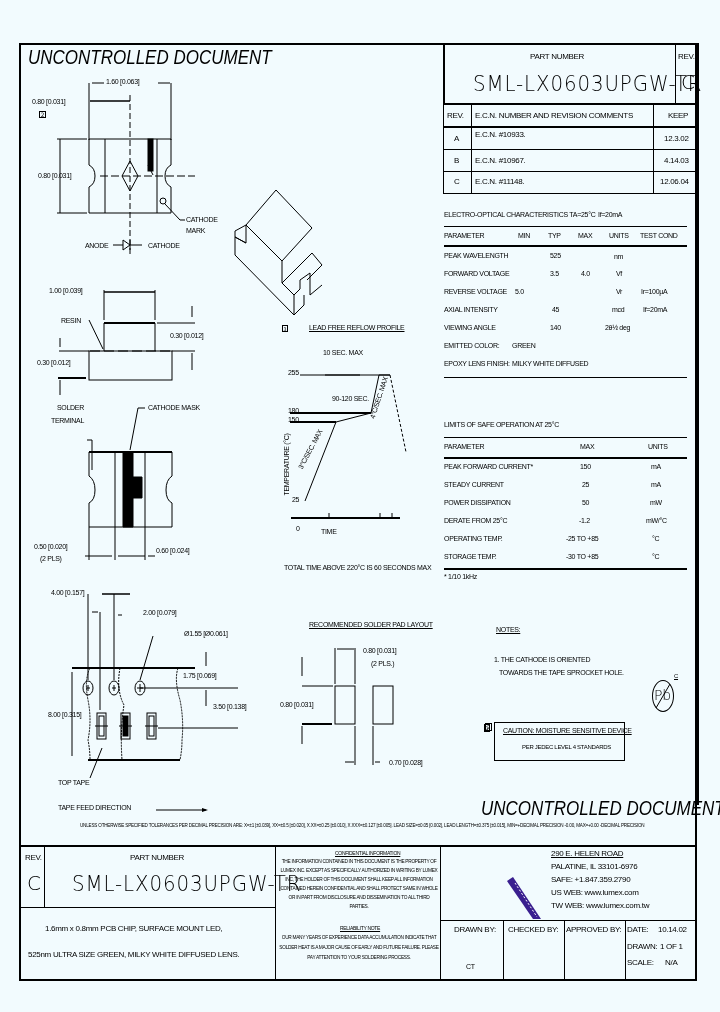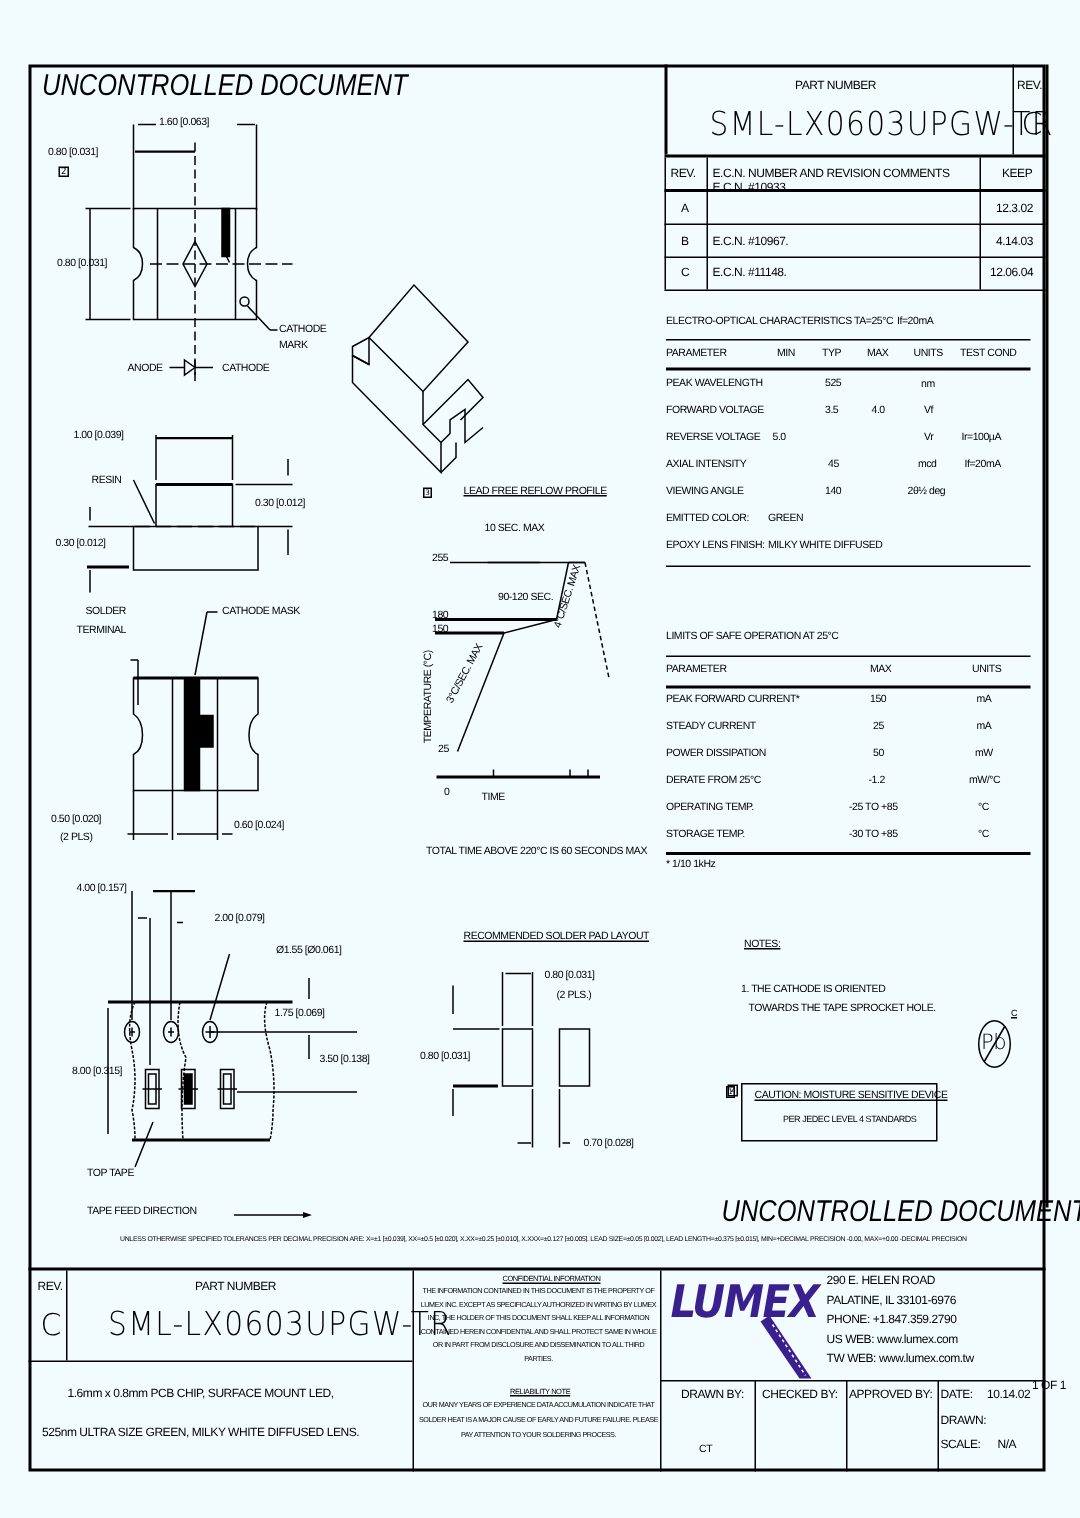--- a/index.html
+++ b/index.html
@@ -42,21 +42,21 @@
   <div class="hline" style="left:443px; top:171px; width:254px;"></div>
   <div class="hline" style="left:443px; top:193px; width:254px;"></div>
   <div class="vline" style="left:471px; top:105px; height:88px;"></div>
   <div class="vline" style="left:653px; top:105px; height:88px;"></div>
   <div class="vline" style="left:443px; top:105px; height:88px;"></div>
   <div class="t s" style="left:447px; top:111px;">REV.</div>
   <div class="t s" style="left:475px; top:111px;">E.C.N. NUMBER AND REVISION COMMENTS</div>
   <div class="t s" style="left:668px; top:111px;">KEEP</div>
 
   <div class="t s" style="left:454px; top:134px;">A</div>
-  <div class="t s" style="left:475px; top:120px;text-align:center;">E.C.N. #10933.</div>
+  <div class="t s" style="left:475px; top:130px;text-align:center;">E.C.N. #10933.</div>
   <div class="t s" style="left:664px; top:134px;">12.3.02</div>
 
   <div class="t s" style="left:454px; top:156px;">B</div>
   <div class="t s" style="left:475px; top:156px;">E.C.N. #10967.</div>
   <div class="t s" style="left:664px; top:156px;">4.14.03</div>
 
   <div class="t s" style="left:454px; top:177px;">C</div>
   <div class="t s" style="left:475px; top:177px;">E.C.N. #11148.</div>
   <div class="t s" style="left:660px; top:177px;">12.06.04</div>
 </div>
@@ -401,39 +401,38 @@
   <div class="t s" style="left:28px; top:950px;">525nm ULTRA SIZE GREEN, MILKY WHITE DIFFUSED LENS.</div>
   <div class="vline" style="left:275px; top:847px; height:134px;"></div>
 
   <div class="t" style="left:335px; top:850px; font-size:5px; text-decoration:underline;">CONFIDENTIAL INFORMATION</div>
   <div class="t" style="left:279px; top:857px; width:160px; white-space:normal; font-size:4.8px; line-height:9px; text-align:center;">THE INFORMATION CONTAINED IN THIS DOCUMENT IS THE PROPERTY OF LUMEX INC. EXCEPT AS SPECIFICALLY AUTHORIZED IN WRITING BY LUMEX INC, THE HOLDER OF THIS DOCUMENT SHALL KEEP ALL INFORMATION CONTAINED HEREIN CONFIDENTIAL AND SHALL PROTECT SAME IN WHOLE OR IN PART FROM DISCLOSURE AND DISSEMINATION TO ALL THIRD PARTIES.</div>
   <div class="t" style="left:340px; top:925px; font-size:5px; text-decoration:underline;">RELIABILITY NOTE</div>
   <div class="t" style="left:279px; top:933px; width:160px; white-space:normal; font-size:4.8px; line-height:10px; text-align:center;">OUR MANY YEARS OF EXPERIENCE DATA ACCUMULATION INDICATE THAT SOLDER HEAT IS A MAJOR CAUSE OF EARLY AND FUTURE FAILURE. PLEASE PAY ATTENTION TO YOUR SOLDERING PROCESS.</div>
   <div class="vline" style="left:440px; top:847px; height:134px;"></div>
 
   <div class="abs" style="left:443px; top:847px; width:102px; height:72px;">
-    <div class="t lumex" style="left:4px; top:4px;">LUMEX</div>
     <svg width="102" height="72" style="left:0;top:0;">
       <path d="M70,30 L98,72 L90,72 L64,34 Z" fill="#3a1f8f"></path>
       <path d="M72,36 L94,70" stroke="#fff" stroke-width="1" stroke-dasharray="2,2"></path>
     </svg>
   </div>
-  <div class="t s" style="left:551px; top:849px;">290 E. HELEN ROAD</div>
+  <div class="t s" style="left:551px; top:849px;text-decoration:underline;">290 E. HELEN ROAD</div>
   <div class="t s" style="left:551px; top:862px;">PALATINE, IL 33101-6976</div>
-  <div class="t s" style="left:551px; top:875px;">PHONE: +1.847.359.2790</div>
+  <div class="t s" style="left:551px; top:875px;">SAFE: +1.847.359.2790</div>
   <div class="t s" style="left:551px; top:888px;">US WEB: www.lumex.com</div>
   <div class="t s" style="left:551px; top:901px;">TW WEB: www.lumex.com.tw</div>
   <div class="hline" style="left:440px; top:920px; width:257px;"></div>
 
   <div class="vline" style="left:503px; top:920px; height:61px;"></div>
   <div class="vline" style="left:564px; top:920px; height:61px;"></div>
   <div class="vline" style="left:625px; top:920px; height:61px;"></div>
   <div class="t s" style="left:454px; top:925px;">DRAWN BY:</div>
   <div class="t xs" style="left:466px; top:963px;">CT</div>
   <div class="t s" style="left:508px; top:925px;">CHECKED BY:</div>
   <div class="t s" style="left:566px; top:925px;">APPROVED BY:</div>
   <div class="t s" style="left:627px; top:925px;">DATE:</div>
   <div class="t s" style="left:658px; top:925px;">10.14.02</div>
   <div class="t s" style="left:627px; top:942px;">DRAWN:</div>
-  <div class="t s" style="left:660px; top:919px;margin-left:28px;">1 OF 1</div>
+  <div class="t s" style="left:660px; top:942px;">1 OF 1</div>
   <div class="t s" style="left:627px; top:958px;">SCALE:</div>
   <div class="t s" style="left:665px; top:958px;">N/A</div>
 </div>
 
 </body></html>

